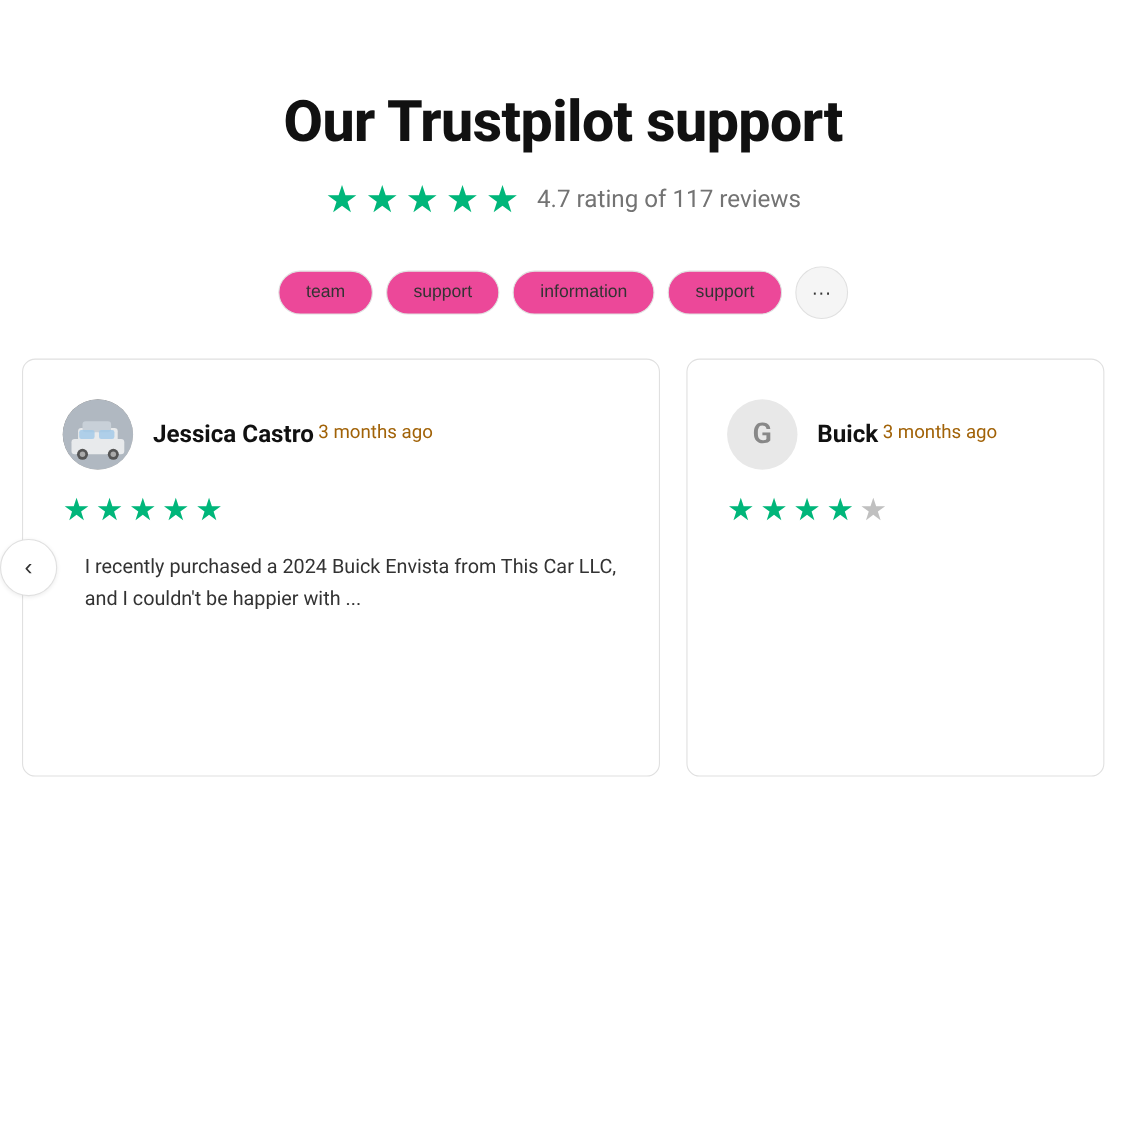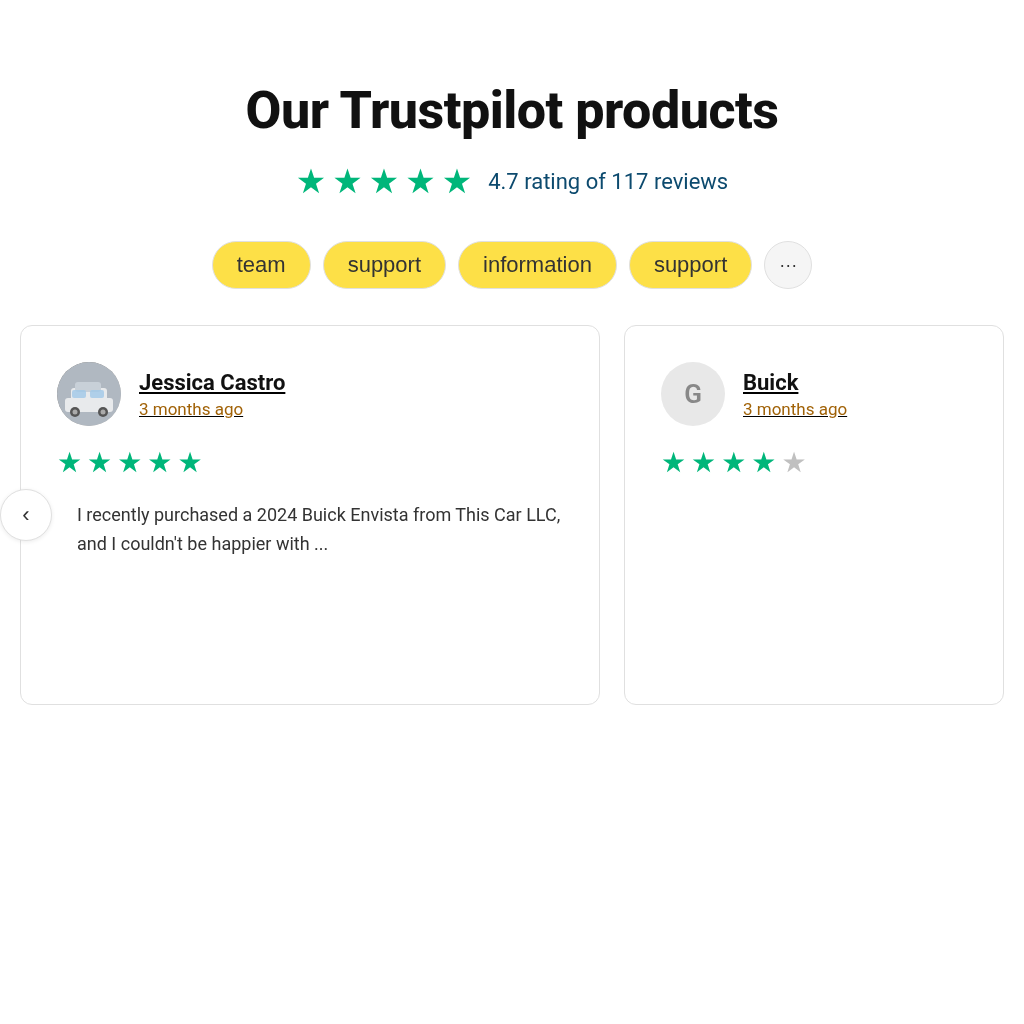--- a/index.html
+++ b/index.html
@@ -42,41 +42,41 @@
       gap: 6px;
     }
 
     .star-icon {
       color: #00b67a;
       font-size: 34px;
     }
 
     .rating-text {
       font-size: 22px;
-      color: #0c4a6e;
+      color: #737373;
       margin-left: 6px;
     }
 
     .filter-tabs {
       display: flex;
       gap: 12px;
       margin-bottom: 36px;
       align-items: center;
       flex-wrap: nowrap;
       overflow: hidden;
       width: 100%;
       justify-content: center;
     }
 
     .filter-tab {
-      background: #fde047;
+      background: #ec4899;
       border: 1.5px solid #e0e0e0;
       border-radius: 50px;
       padding: 10px 24px;
-      font-size: 22px;
+      font-size: 16px;
       color: #333333;
       cursor: pointer;
       white-space: nowrap;
       transition: background 0.2s;
     }
 
     .filter-tab-more {
       background: #f5f5f5;
       border: 1.5px solid #e0e0e0;
       border-radius: 50px;
@@ -154,23 +154,22 @@
       display: flex;
       align-items: center;
       justify-content: center;
       font-size: 26px;
       font-weight: 600;
       color: #888888;
     }
 
     .reviewer-info {
       display: flex;
-      flex-direction: column;
+      flex-direction: row;
       gap: 4px;
-      text-decoration: underline;
     }
 
     .reviewer-name {
       font-size: 22px;
       font-weight: 700;
       color: #111111;
     }
 
     .review-time {
       font-size: 17px;
@@ -207,21 +206,21 @@
       display: flex;
       align-items: flex-end;
       justify-content: center;
     }
   </style>
 </head>
 <body>
 
 <div class="page-container">
 
-  <h1 class="page-title">Our Trustpilot products</h1>
+  <h1 class="page-title">Our Trustpilot support</h1>
 
   <div class="rating-row">
     <div class="stars-display">
       <span class="star-icon">★</span>
       <span class="star-icon">★</span>
       <span class="star-icon">★</span>
       <span class="star-icon">★</span>
       <span class="star-icon">★</span>
     </div>
     <span class="rating-text">4.7 rating of 117 reviews</span>

